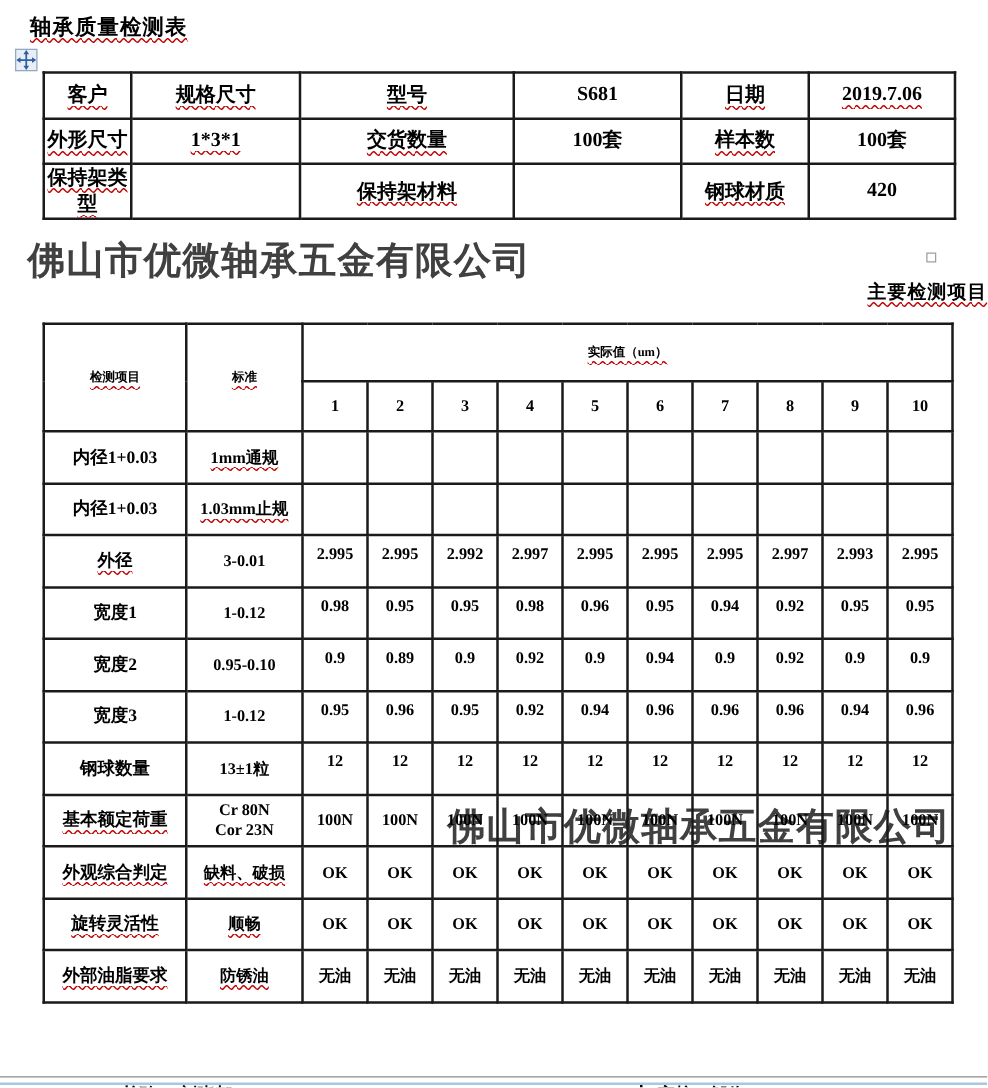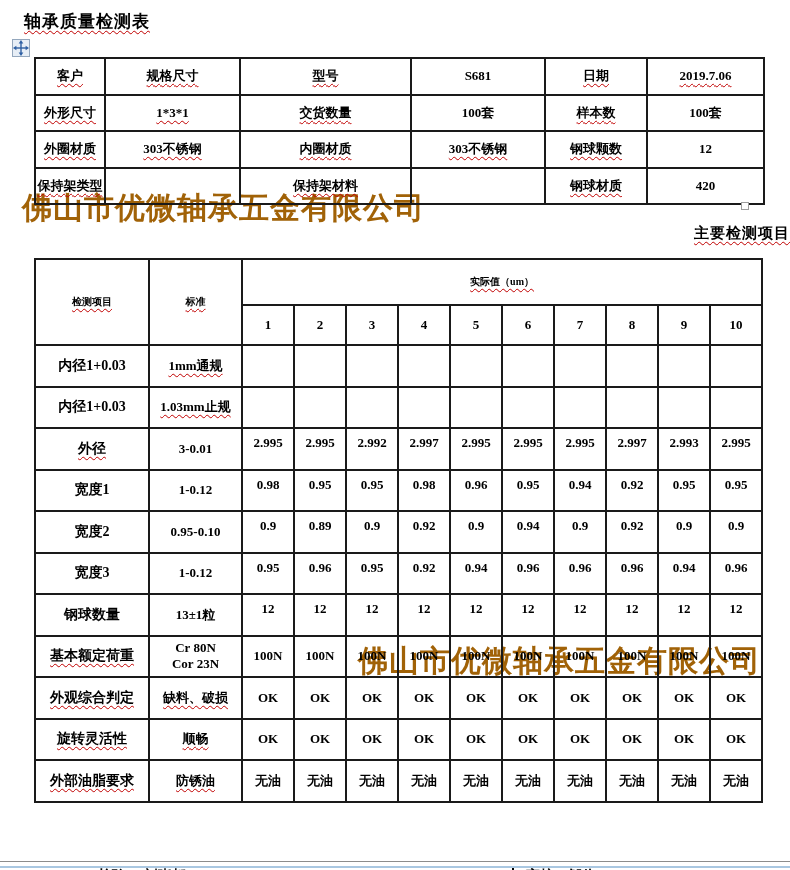--- a/index.html
+++ b/index.html
@@ -9,30 +9,30 @@
   }
   .title{position:absolute;top:10px;left:0;width:100%;font-size:17px;letter-spacing:1px;padding-left:24px;}
   .subtitle{position:absolute;top:224px;left:0;width:100%;text-align:right;font-size:15px;letter-spacing:1px;}
   .wavy{
     text-decoration-line:underline;text-decoration-style:wavy;
     text-decoration-color:#c00000;text-decoration-thickness:1px;text-underline-offset:3px;
   }
   table{border-collapse:collapse;table-layout:fixed;position:absolute;background:transparent;z-index:2;}
   td,th{border:2px solid #1a1a1a;text-align:center;vertical-align:middle;padding:0;font-weight:bold;background:transparent;overflow:hidden;}
   .info{left:34px;top:57px;width:729px;}
-  .info td{height:34.5px;font-size:13px;margin-left:40px;}
+  .info td{height:34.5px;font-size:16px;margin-left:40px;}
   .main{left:34px;top:258px;width:729px;}
   .main thead tr:first-child th{height:44px;font-size:10px;}
   .main thead tr:last-child th{height:38px;font-size:13px;}
   .main td{height:39.5px;font-size:14px;}
   .main td.std{font-size:13px;white-space:pre-line;line-height:1.25;}
   .main td.val{font-size:13px;}
   .main td.val.top{vertical-align:top;padding-top:6px;height:33.5px;}
   .watermark{
-    position:absolute;z-index:1;font-size:30px;color:#a16207;letter-spacing:1px;
+    position:absolute;z-index:1;font-size:30px;color:#404040;letter-spacing:1px;
     white-space:nowrap;font-weight:bold;
   }
   .wm1{left:22px;top:188px;}
   .wm2{left:358px;top:641px;}
   .move-handle{
     position:absolute;left:12px;top:39px;width:18px;height:18px;z-index:3;
     background:#e7eef6;border:1px solid #94a7bd;box-sizing:border-box;padding:0;cursor:move;
   }
   .resize-handle{
     position:absolute;left:741px;top:202px;width:8px;height:8px;z-index:3;
@@ -83,28 +83,20 @@
           <td><span class="wavy">日期</span></td>
           <td><span class="wavy">2019.7.06</span></td>
         </tr>
         <tr>
           <td><span class="wavy">外形尺寸</span></td>
           <td><span class="wavy">1*3*1</span></td>
           <td><span class="wavy">交货数量</span></td>
           <td><span>100套</span></td>
           <td><span class="wavy">样本数</span></td>
           <td><span>100套</span></td>
-        </tr>
-        <tr>
-          <td><span class="wavy">外圈材质</span></td>
-          <td><span class="wavy">303不锈钢</span></td>
-          <td><span class="wavy">内圈材质</span></td>
-          <td><span class="wavy">303不锈钢</span></td>
-          <td><span class="wavy">钢球颗数</span></td>
-          <td><span>12</span></td>
         </tr>
         <tr>
           <td><span class="wavy">保持架类型</span></td>
           <td><span></span></td>
           <td><span class="wavy">保持架材料</span></td>
           <td><span></span></td>
           <td><span class="wavy">钢球材质</span></td>
           <td><span>420</span></td>
         </tr>
       </tbody>

